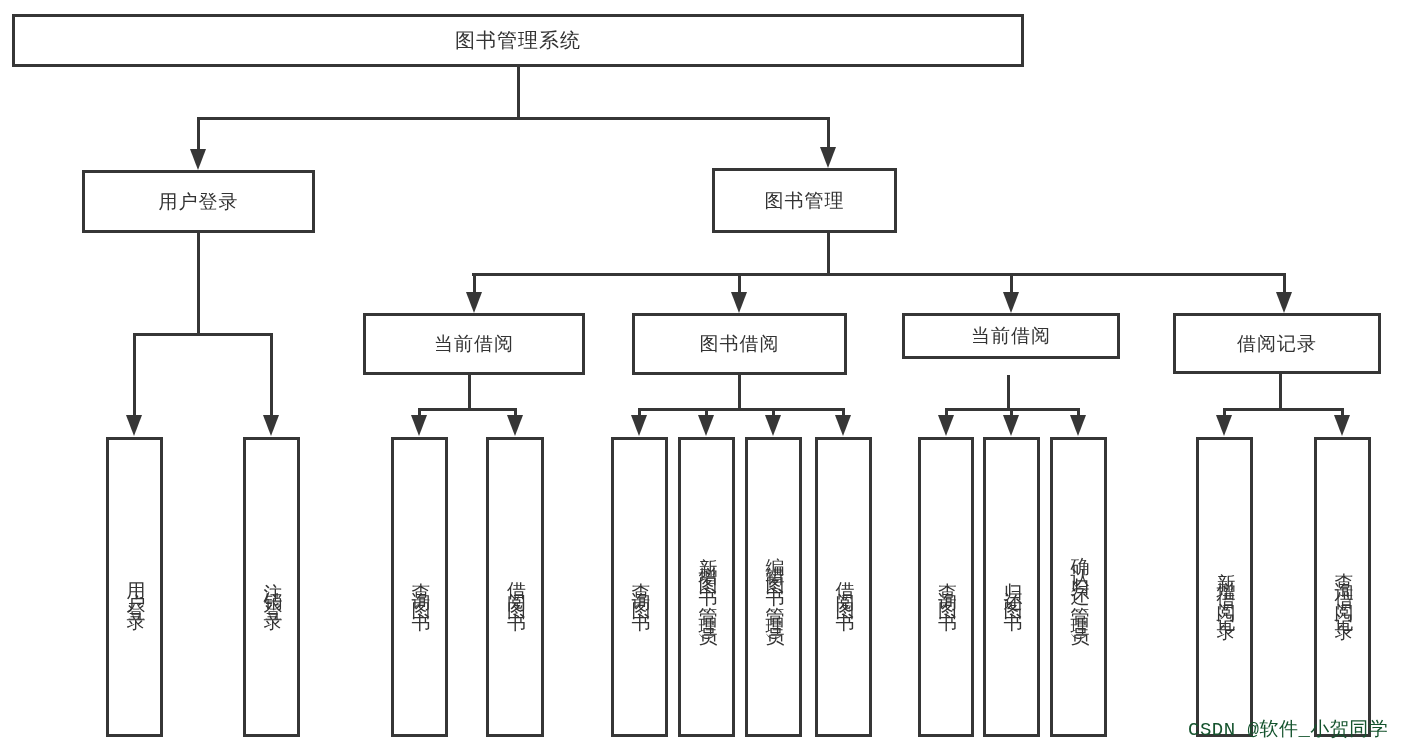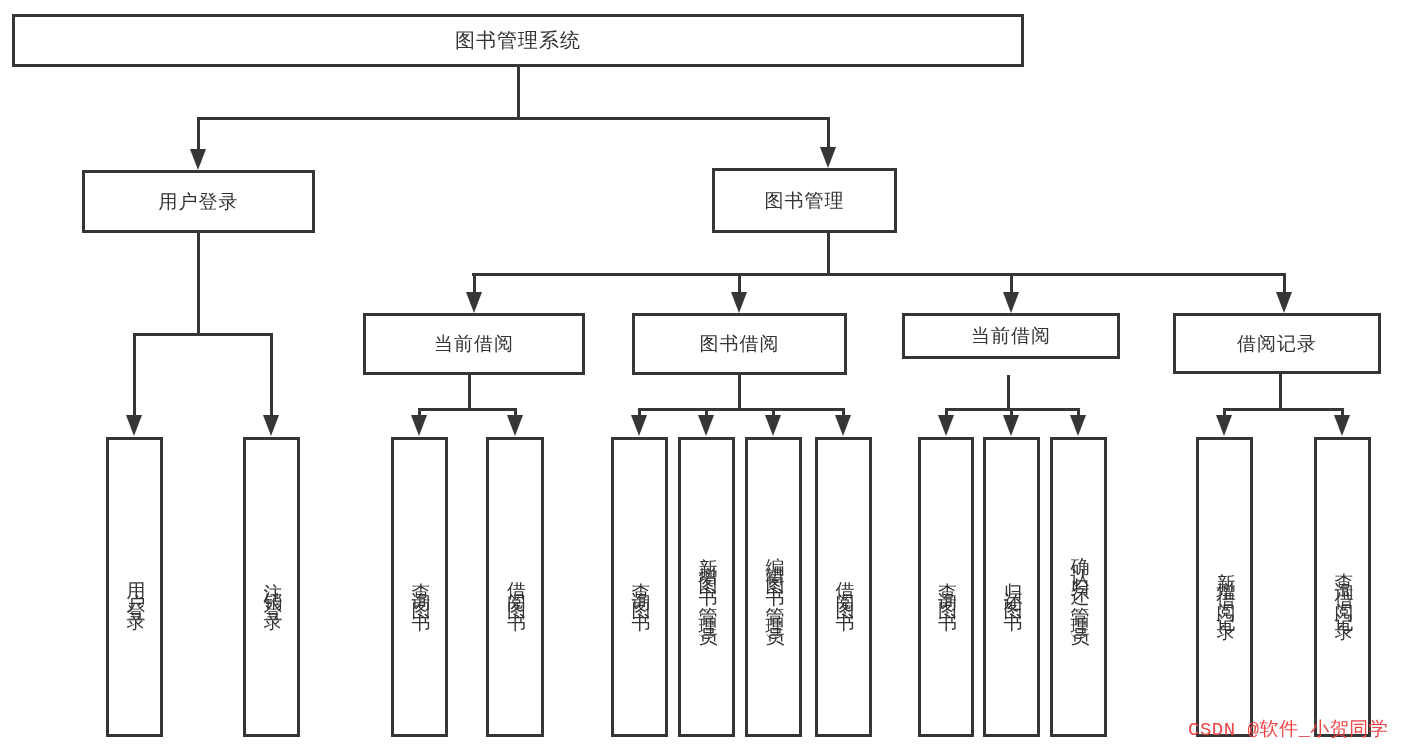--- a/index.html
+++ b/index.html
@@ -43,21 +43,21 @@
     width: 0; height: 0;
     border-left: 8px solid transparent;
     border-right: 8px solid transparent;
     border-top: 21px solid #363636;
   }
   .watermark {
     position: absolute;
     left: 1188px;
     top: 716px;
     font-size: 19px;
-    color: #ef4444;
+    color: #14532d;
     letter-spacing: 0.5px;
     white-space: nowrap;
   }
 </style>
 </head>
 <body>
 
 <div class="stage">
 
   <div class="node root" style="left:12px;top:14px;width:1012px;height:53px">

